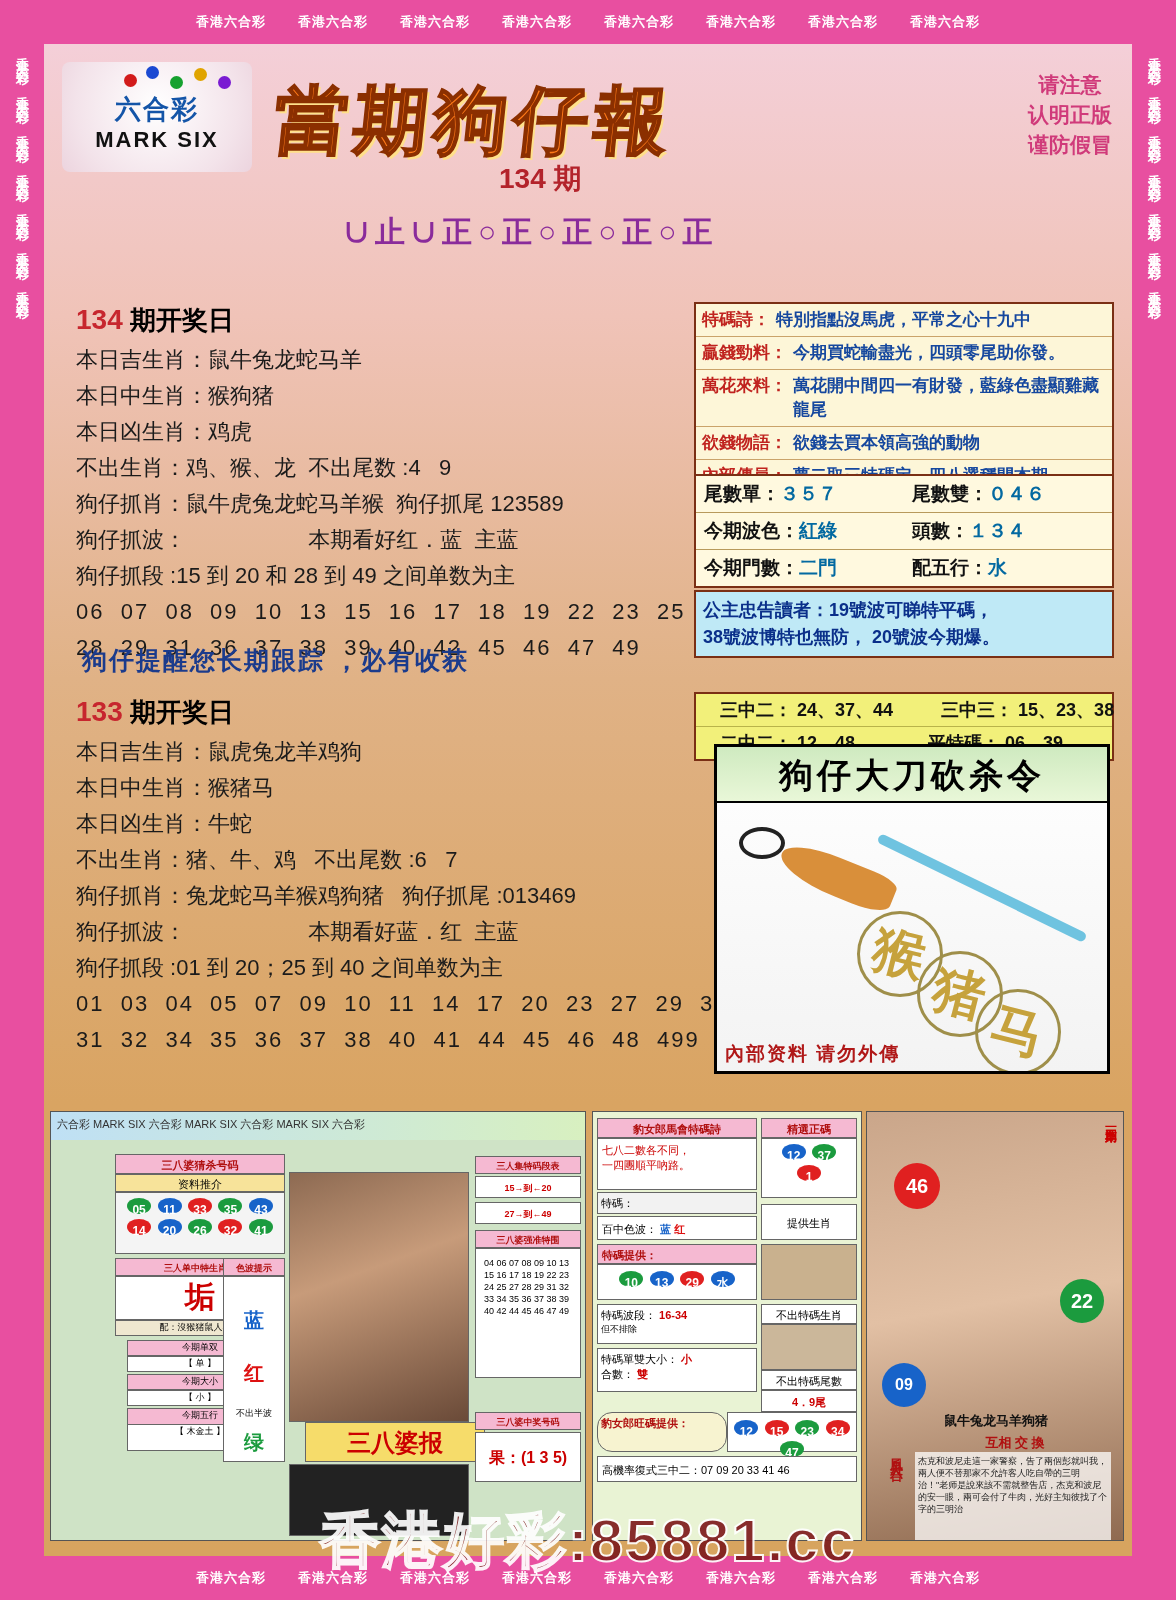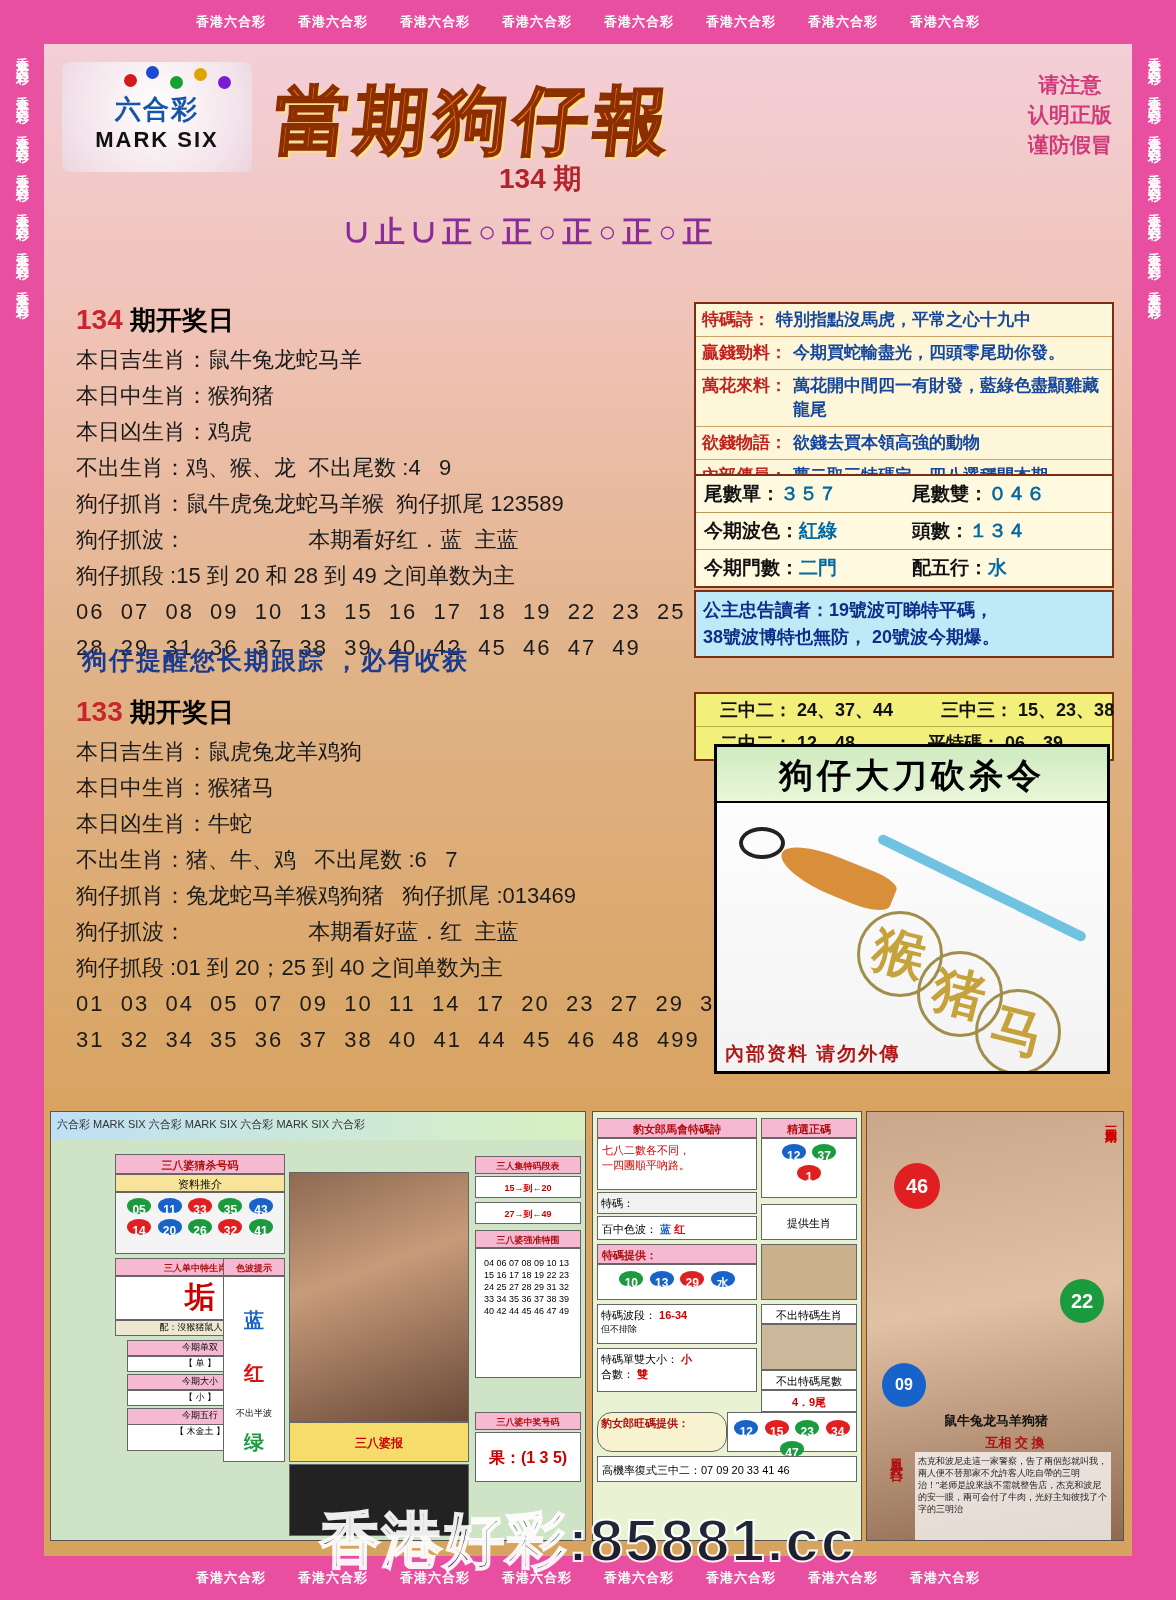--- a/index.html
+++ b/index.html
@@ -182,21 +182,21 @@
   .b-green { background:#1b9b3e; }
 
   .girl {
     background:linear-gradient(160deg,#8d6a52,#c79b7a 40%,#6a4a38);
   }
   .girl2 { background:linear-gradient(170deg,#caa68a,#e2c0a4 45%,#8f6a50); }
 
   .watermark {
     position:absolute; left:0; bottom:18px; width:1176px;
     text-align:center; font-size:60px; font-weight:bold;
-    color:#0f172a;
+    color:#7f1d1d;
     -webkit-text-stroke:2px #ffffff;
     z-index:9;
     letter-spacing:2px;
     opacity:.92;
   }
   .small { font-size:11px; line-height:15px; }
   .tiny { font-size:9px; line-height:12px; }
 </style>
 </head>
 <body>
@@ -382,21 +382,21 @@
 
       <div class="sub tiny" style="left:172px; top:146px; width:62px; height:18px; line-height:18px; background:#f5b9d2; text-align:center; color:#b01010; font-weight:bold;">色波提示</div>
       <div class="sub" style="left:172px; top:164px; width:62px; height:186px; background:#fff; text-align:center;">
         <div style="color:#1763c9; font-size:20px; font-weight:bold; margin-top:30px;">蓝</div>
         <div style="color:#d11; font-size:20px; font-weight:bold; margin-top:26px;">红</div>
         <div class="tiny" style="margin-top:20px;">不出半波</div>
         <div style="color:#1b9b3e; font-size:20px; font-weight:bold; margin-top:10px;">绿</div>
       </div>
 
       <div class="sub girl" style="left:238px; top:60px; width:180px; height:250px;"></div>
-      <div class="sub" style="left:238px; top:310px; width:180px; height:40px; background:#f6dc6a; text-align:center; line-height:40px; font-size:12px; color:#c00; font-weight:bold;">三八婆报</div>
+      <div class="sub" style="left:254px; top:310px; width:180px; height:40px; background:#f6dc6a; text-align:center; line-height:40px; font-size:24px; color:#c00; font-weight:bold;">三八婆报</div>
       <div class="sub" style="left:238px; top:352px; width:180px; height:72px; background:#222;"></div>
 
       <div class="sub pinkhdr tiny" style="left:424px; top:44px; width:106px; height:18px; line-height:18px;">三人集特码段表</div>
       <div class="sub tiny" style="left:424px; top:64px; width:106px; height:22px; line-height:22px; background:#fff; text-align:center; color:#c00; font-weight:bold;">15→到←20</div>
       <div class="sub tiny" style="left:424px; top:90px; width:106px; height:22px; line-height:22px; background:#fff; text-align:center; color:#c00; font-weight:bold;">27→到←49</div>
       <div class="sub pinkhdr tiny" style="left:424px; top:118px; width:106px; height:18px; line-height:18px;">三八婆强准特围</div>
       <div class="sub tiny" style="left:424px; top:136px; width:106px; height:130px; background:#fff; padding:8px;">04 06 07 08 09 10 13 15 16 17 18 19 22 23 24 25 27 28 29 31 32 33 34 35 36 37 38 39 40 42 44 45 46 47 49</div>
       <div class="sub pinkhdr tiny" style="left:424px; top:300px; width:106px; height:18px; line-height:18px;">三八婆中奖号码</div>
       <div class="sub" style="left:424px; top:320px; width:106px; height:50px; background:#fff; text-align:center; line-height:50px; font-size:16px; color:#c00; font-weight:bold;">果：(1 3 5)</div>
     </div>

